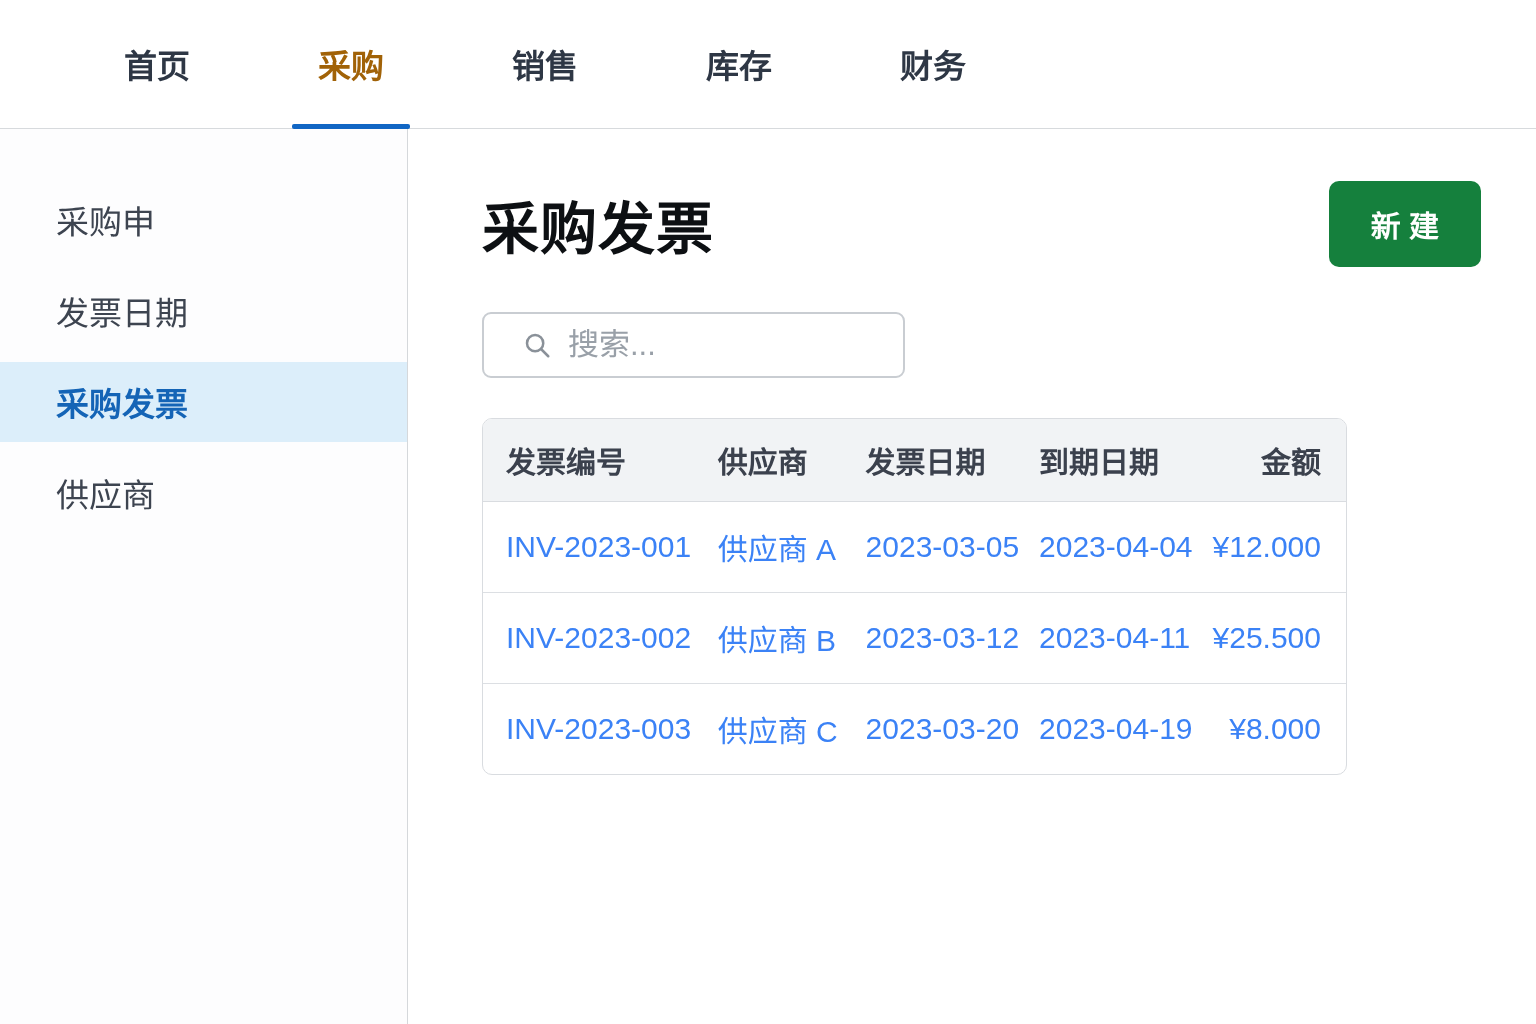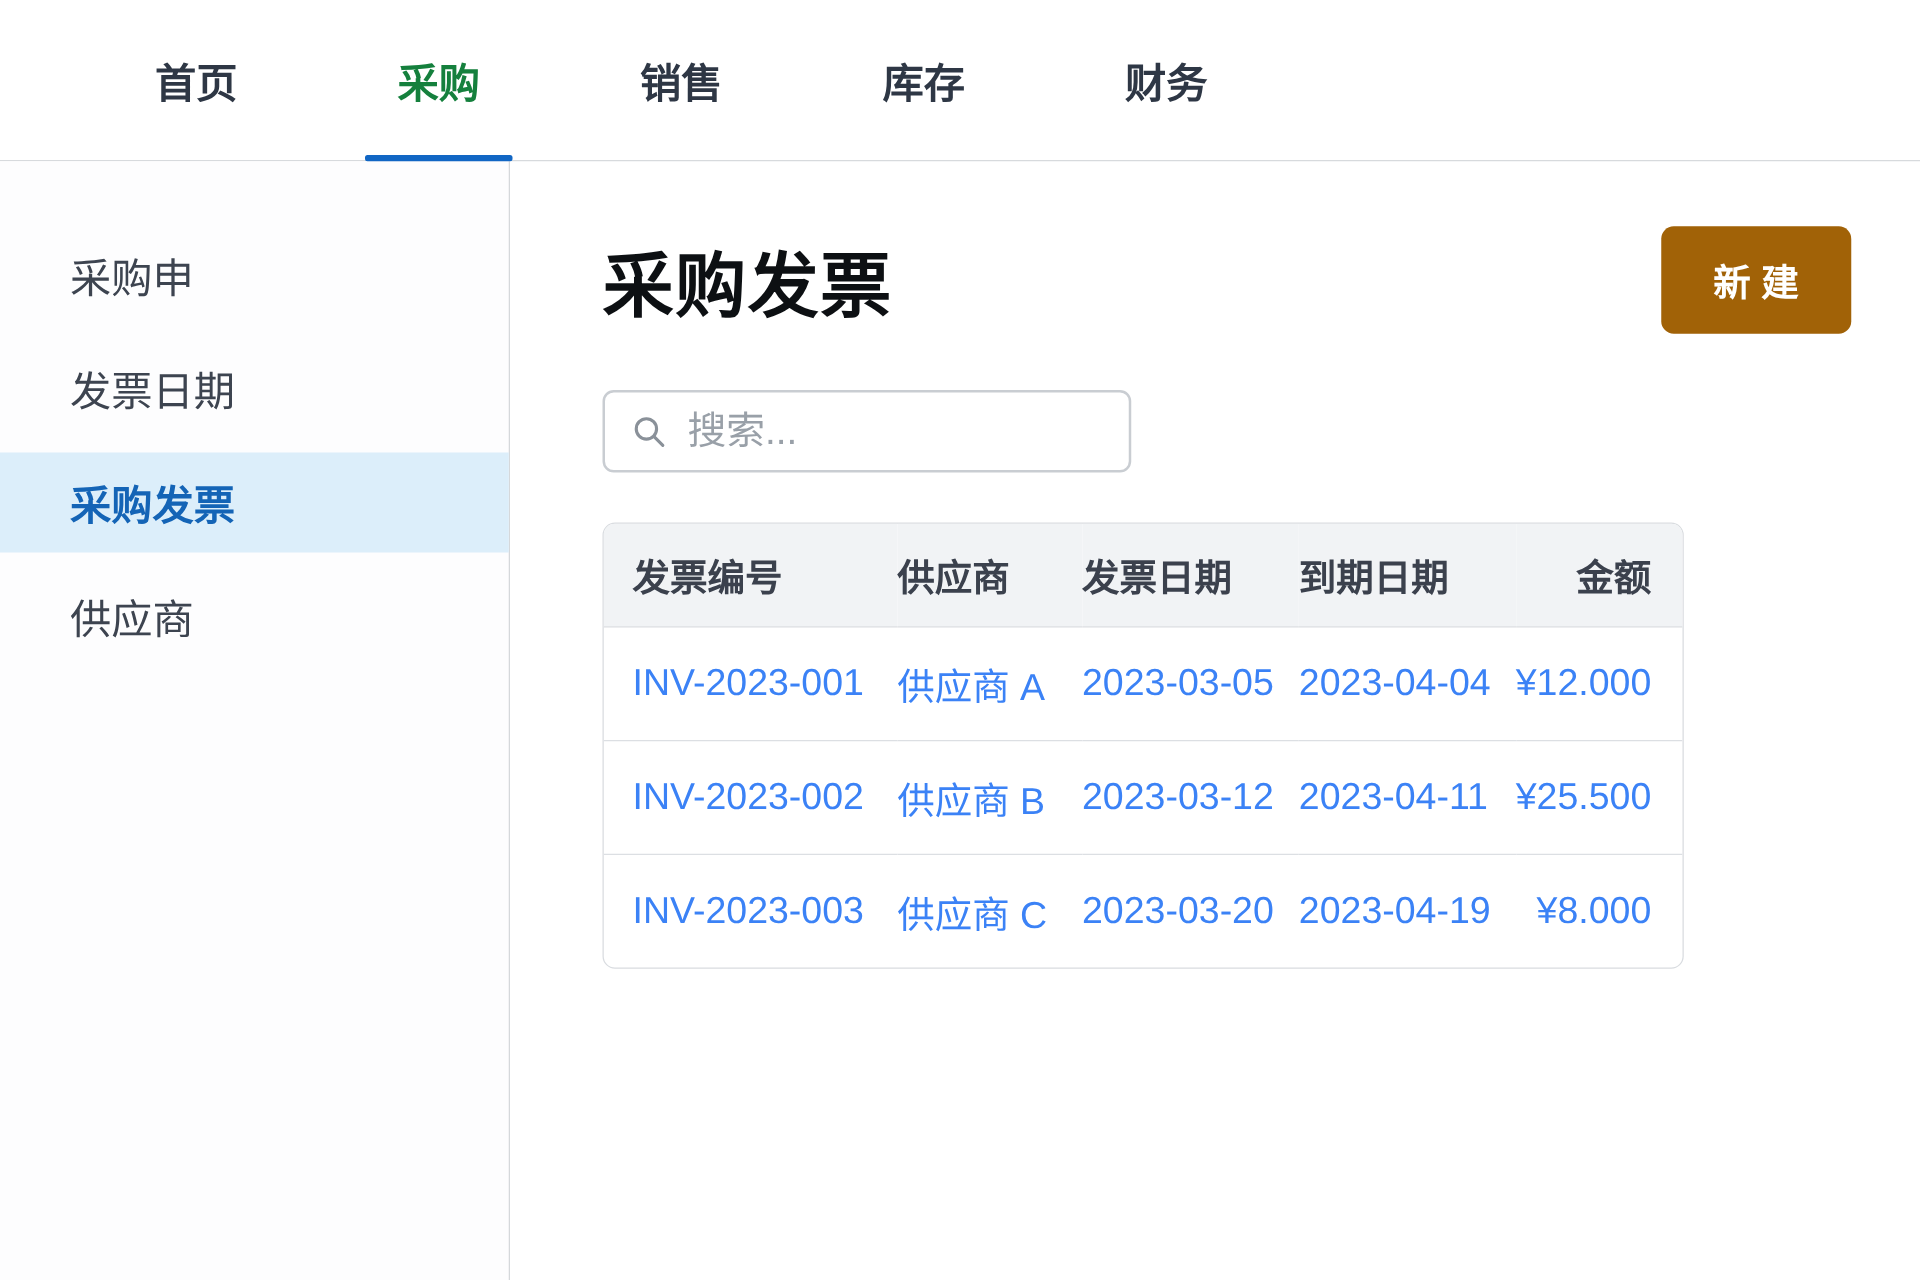--- a/index.html
+++ b/index.html
@@ -26,21 +26,21 @@
     display: flex;
     align-items: center;
     padding: 0 26px;
     margin-right: 76px;
     font-size: 33px;
     font-weight: 600;
     color: #2e3745;
     cursor: pointer;
     white-space: nowrap;
   }
-  .nav-item.active { color: #15803d; }
+  .nav-item.active { color: #a16207; }
   .nav-underline {
     position: absolute;
     left: 0; right: 0; bottom: -1px;
     height: 5px;
     background: #1166c4;
     border-radius: 2px;
   }
 
   
   .page-body { display: flex; height: 895px; }
@@ -80,42 +80,42 @@
     justify-content: space-between;
     align-items: center;
   }
   .page-title {
     font-size: 57px;
     font-weight: 700;
     color: #0d1013;
     letter-spacing: 1px;
   }
   .new-button {
-    background: #a16207;
+    background: #15803d;
     color: #ffffff;
     border: none;
     border-radius: 10px;
     font-size: 30px;
     font-weight: 600;
     padding: 21px 42px;
     cursor: pointer;
     font-family: inherit;
     white-space: nowrap;
   }
 
   
   .search-box {
     margin-top: 45px;
     width: 423px;
     height: 66px;
     border: 2px solid #c9cdd2;
     border-radius: 9px;
     display: flex;
     align-items: center;
-    padding: 0 20px 0 20px;
+    padding: 0 20px 0 38px;
     background: #ffffff;
   }
   .search-box svg { flex: 0 0 auto; }
   .search-input {
     border: none;
     outline: none;
     flex: 1;
     margin-left: 16px;
     font-size: 31px;
     color: #3d4450;

